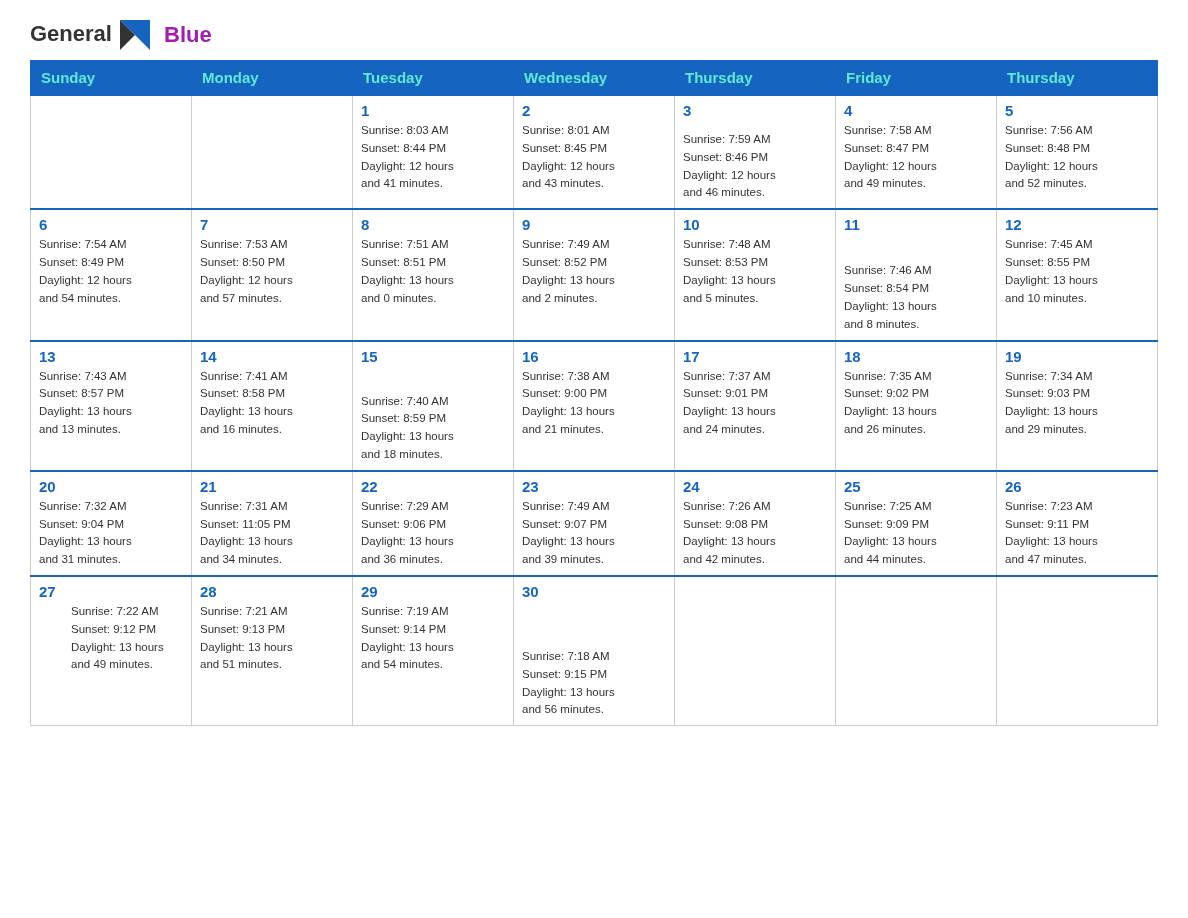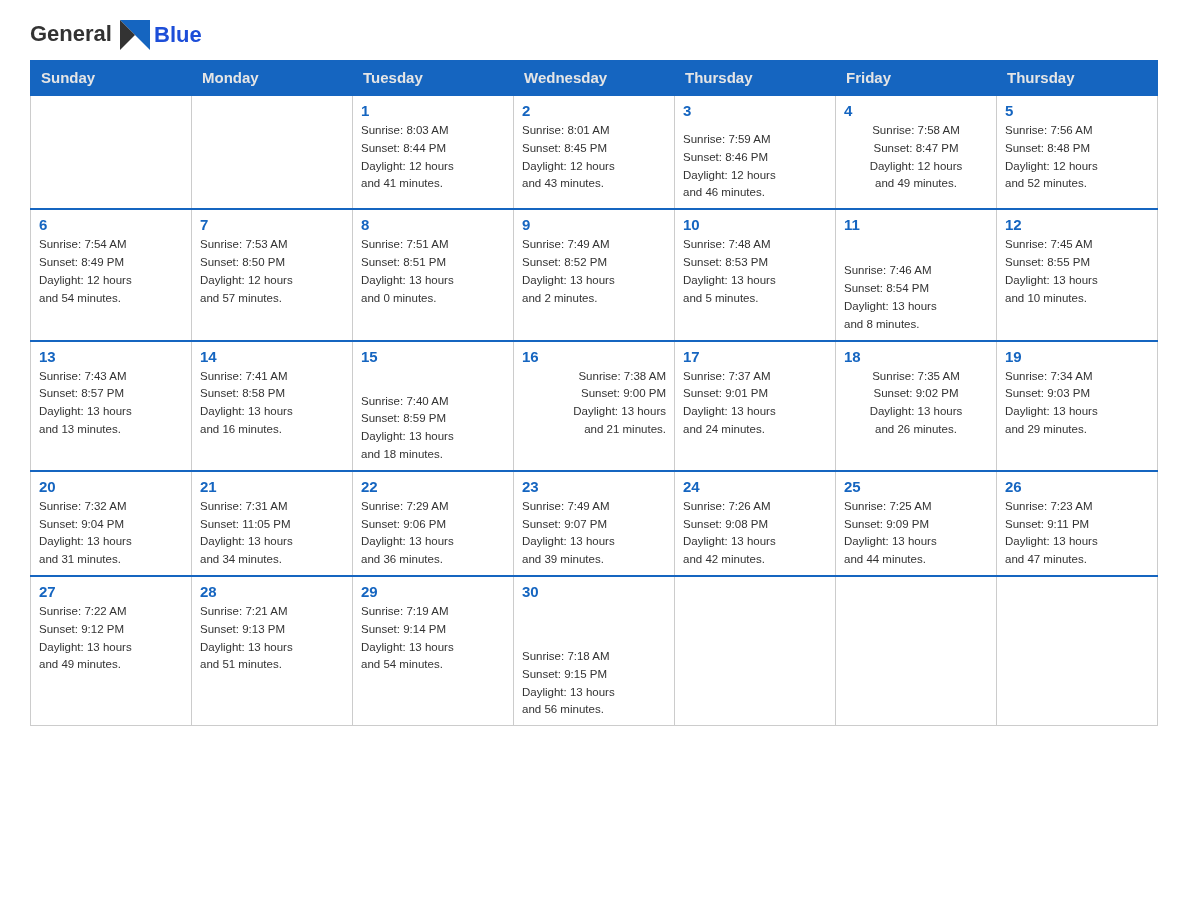--- a/index.html
+++ b/index.html
@@ -46,21 +46,21 @@
       color: #333;
       font-style: italic;
     }
     .calendar-table {
       width: 100%;
       border-collapse: collapse;
       margin-top: 10px;
     }
     .calendar-table th {
       background-color: #1565c0;
-      color: #e5e5e5;
+      color: #5eead4;
       font-size: 15px;
       font-weight: bold;
       padding: 8px 10px;
       text-align: left;
       border: 1px solid #1565c0;
     }
     .calendar-table td {
       vertical-align: top;
       border: 1px solid #ccc;
       padding: 6px 8px;
@@ -95,21 +95,21 @@
   <div class="logo">
     <span class="logo-text">
       General
       <svg class="logo-icon" viewBox="0 0 30 30" style="display:inline-block;vertical-align:middle;">
         <polygon points="0,0 30,0 30,30" fill="#1565c0"></polygon>
         <polygon points="0,0 15,15 0,30" fill="#333"></polygon>
       </svg>
     </span>
     <br>
     <span style="display:block;font-size:22px;font-weight:bold;">
-      <span style="color:#1d4ed8;">Blue</span>
+      <span style="color:#a21caf;margin-left:10px;">Blue</span>
     </span>
   </div>
   <div class="title-area">
     <div class="month-title"></div>
     <div class="location-title"></div>
   </div>
 </div>
 
 <table class="calendar-table">
   <thead>
@@ -143,21 +143,21 @@
         </td>
         <td>
           <span class="day-number">3</span>
           <div class="day-info" style="white-space: pre-line; margin-top: 12px;">Sunrise: 7:59 AM
 Sunset: 8:46 PM
 Daylight: 12 hours
 and 46 minutes.</div>
         </td>
         <td>
           <span class="day-number">4</span>
-          <div class="day-info" style="white-space: pre-line; text-align: center;">Sunrise: 7:58 AM
+          <div class="day-info" style="white-space: pre-line;">Sunrise: 7:58 AM
 Sunset: 8:47 PM
 Daylight: 12 hours
 and 49 minutes.</div>
         </td>
         <td>
           <span class="day-number">5</span>
           <div class="day-info" style="white-space: pre-line;">Sunrise: 7:56 AM
 Sunset: 8:48 PM
 Daylight: 12 hours
 and 52 minutes.</div>
@@ -231,35 +231,35 @@
         </td>
         <td>
           <span class="day-number">15</span>
           <div class="day-info" style="white-space: pre-line; margin-top: 28px;">Sunrise: 7:40 AM
 Sunset: 8:59 PM
 Daylight: 13 hours
 and 18 minutes.</div>
         </td>
         <td>
           <span class="day-number">16</span>
-          <div class="day-info" style="white-space: pre-line; text-align: right;">Sunrise: 7:38 AM
+          <div class="day-info" style="white-space: pre-line;">Sunrise: 7:38 AM
 Sunset: 9:00 PM
 Daylight: 13 hours
 and 21 minutes.</div>
         </td>
         <td>
           <span class="day-number">17</span>
           <div class="day-info" style="white-space: pre-line;">Sunrise: 7:37 AM
 Sunset: 9:01 PM
 Daylight: 13 hours
 and 24 minutes.</div>
         </td>
         <td>
           <span class="day-number">18</span>
-          <div class="day-info" style="white-space: pre-line; text-align: center;">Sunrise: 7:35 AM
+          <div class="day-info" style="white-space: pre-line;">Sunrise: 7:35 AM
 Sunset: 9:02 PM
 Daylight: 13 hours
 and 26 minutes.</div>
         </td>
         <td>
           <span class="day-number">19</span>
           <div class="day-info" style="white-space: pre-line;">Sunrise: 7:34 AM
 Sunset: 9:03 PM
 Daylight: 13 hours
 and 29 minutes.</div>
@@ -312,21 +312,21 @@
           <span class="day-number">26</span>
           <div class="day-info" style="white-space: pre-line;">Sunrise: 7:23 AM
 Sunset: 9:11 PM
 Daylight: 13 hours
 and 47 minutes.</div>
         </td>
       </tr>
       <tr class="week-row">
         <td>
           <span class="day-number">27</span>
-          <div class="day-info" style="white-space: pre-line;">Sunrise: 7:22 AM
+          <div class="day-info" style="white-space: pre-line; margin-left: 32px;">Sunrise: 7:22 AM
 Sunset: 9:12 PM
 Daylight: 13 hours
 and 49 minutes.</div>
         </td>
         <td>
           <span class="day-number">28</span>
           <div class="day-info" style="white-space: pre-line;">Sunrise: 7:21 AM
 Sunset: 9:13 PM
 Daylight: 13 hours
 and 51 minutes.</div>

